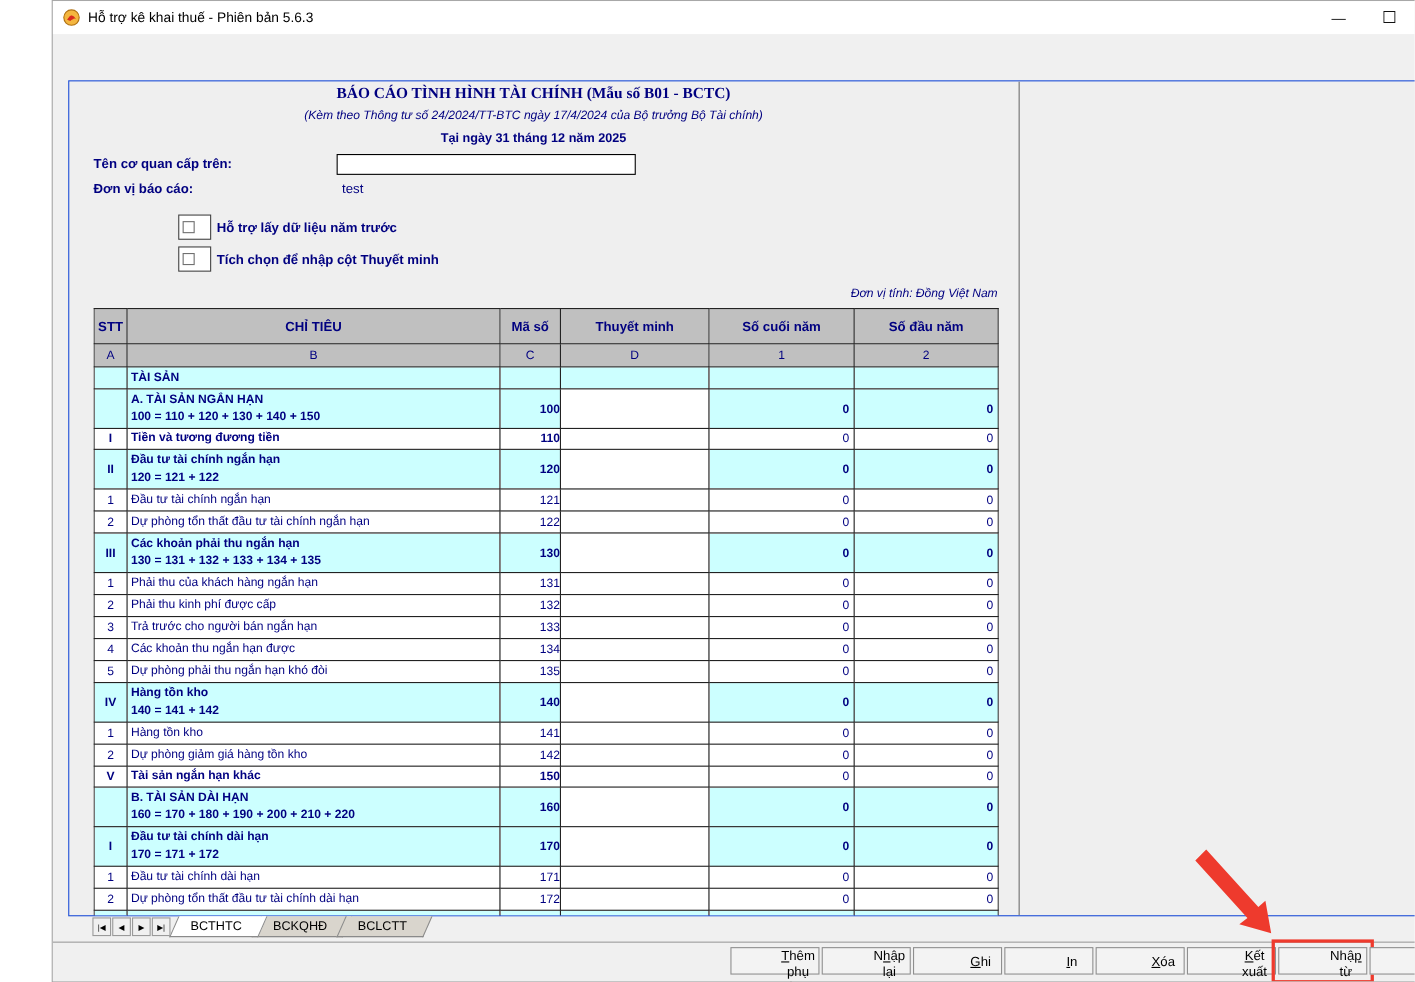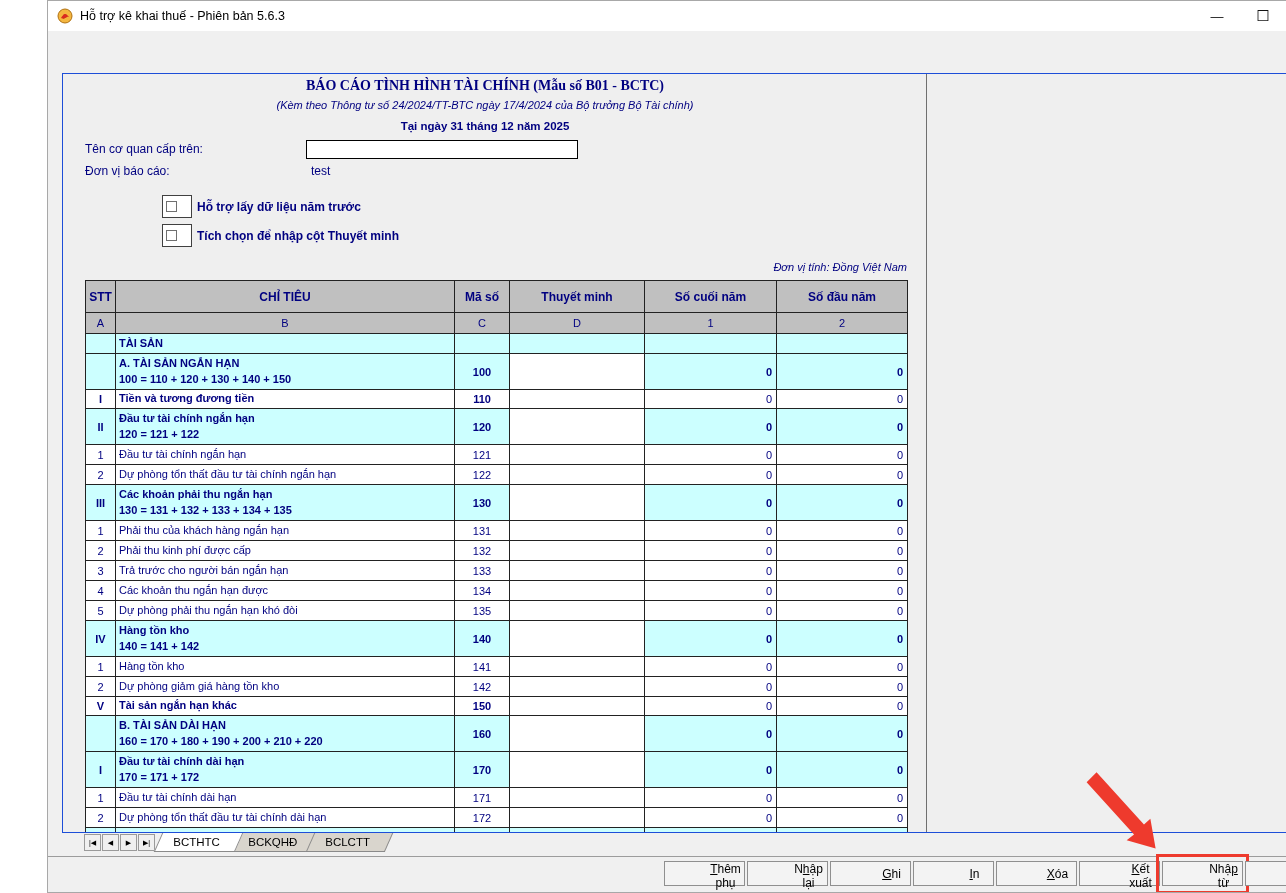--- a/index.html
+++ b/index.html
@@ -17,41 +17,41 @@
   .win-btn.close { font-size:15px; }
 
   
   .panel { position:absolute; left:14px; top:72px; width:1269px; height:760px; background:#efefef; border:1px solid #1d4ed8; overflow:hidden; }
   .form-area { position:absolute; left:0; top:0; width:864px; height:100%; border-right:1px solid #6f6f6f; }
 
   .rpt-title { position:absolute; left:0; top:4px; width:844px; text-align:center; font-family:"Liberation Serif", serif; font-weight:bold; font-size:14px; color:#000080; }
   .rpt-sub   { position:absolute; left:0; top:25px; width:844px; text-align:center; font-style:italic; font-size:11px; color:#000080; }
   .rpt-date  { position:absolute; left:0; top:46px; width:844px; text-align:center; font-weight:bold; font-size:11.5px; color:#000080; }
 
-  .fld-label { position:absolute; font-weight:normal; font-size:12px; color:#000080; }
+  .fld-label { position:absolute; font-weight:bold; font-size:12px; color:#000080; }
   .fld-input { position:absolute; left:243px; top:66px; width:272px; height:19px; border:1px solid #000; background:#fff; font-size:12px; padding:0 3px; }
   .fld-value { position:absolute; left:248px; top:90px; font-weight:normal; font-size:12px; color:#000080; }
 
   .cb-box { position:absolute; width:30px; height:23px; background:#fff; border:1.5px solid #404040; cursor:pointer; }
   .cb-inner { position:absolute; left:3px; top:5px; width:11px; height:11px; background:#fff; border:1px solid #707070; }
   .cb-label { position:absolute; font-weight:bold; font-size:12px; color:#000080; }
 
   .unit-note { position:absolute; left:22px; top:187px; width:822px; text-align:right; font-style:italic; font-size:11px; color:#000080; }
 
   
   .table-wrap { position:absolute; left:22px; top:206px; width:823px; height:554px; overflow:hidden; }
   table { border-collapse:collapse; table-layout:fixed; width:822px; color:#000080; }
   col.c1{width:30px;} col.c2{width:339px;} col.c3{width:55px;} col.c4{width:135px;} col.c5{width:132px;} col.c6{width:131px;}
   th, td { border:1px solid #222; overflow:hidden; white-space:nowrap; }
   thead th { background:#c0c0c0; font-size:12px; font-weight:bold; height:32px; }
   thead tr.sub th { font-weight:normal; font-size:11px; height:21px; }
   td { font-size:11px; background:#fff; }
   td.c-stt  { text-align:center; }
   td.c-label{ padding:1px 3px; }
-  td.c-code { text-align:center; }
+  td.c-code { text-align:right; }
   td.c-end, td.c-begin { text-align:right; padding:0 4px; }
   .lbl { line-height:1.45; }
   .formula { line-height:1.3; }
   tr.r-title td { background:#ccffff; font-weight:bold; height:20px; }
   tr.r-section td { background:#ccffff; font-weight:bold; height:36px; }
   tr.r-section td.c-tm { background:#fff; }
   tr.r-boldwhite td { height:19px; }
   tr.r-boldwhite td.c-stt, tr.r-boldwhite td.c-label, tr.r-boldwhite td.c-code { font-weight:bold; }
   tr.r-normal td { height:20px; }
   tr.r-partial td { background:#ccffff; font-weight:bold; height:22px; }

